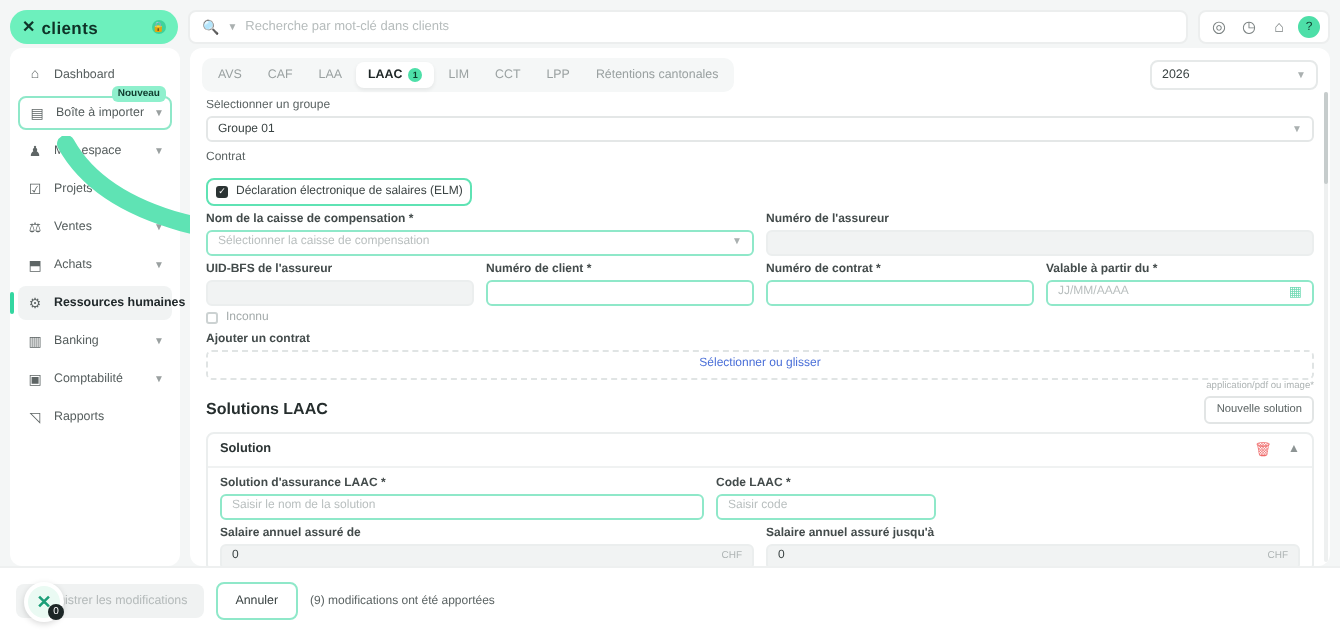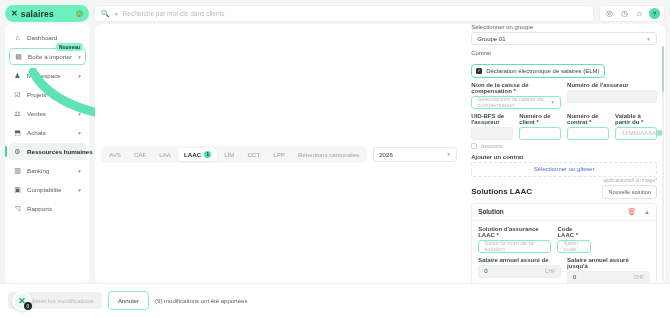--- a/index.html
+++ b/index.html
@@ -52,21 +52,21 @@
   .nav-item.boxed { border: 1px solid #8fe8c9; }
   .nav-ic { width: 9px; height: 9px; flex: 0 0 9px; display: flex; align-items: center; justify-content: center;
             font-size: 7px; color: #5e6565; }
   .nav-lb { font-size: 6.2px; color: #555d5d; white-space: nowrap; }
   .nav-item.active .nav-lb { color: #20282a; font-weight: bold; }
   .nav-cv { margin-left: auto; font-size: 5px; color: #9aa0a0; }
   .badge-new { position: absolute; top: -6px; right: 2px; background: #8ff0cd; color: #0f3b2d;
                font-size: 5px; padding: 1px 3px; border-radius: 3px; font-weight: bold; }
 
   
-  .main { flex: 1 1 auto; background: #fff; border-radius: 6px; display: flex; flex-direction: row;
+  .main { flex: 1 1 auto; background: #fff; border-radius: 6px; display: flex; flex-direction: column;
           min-width: 0; position: relative; overflow: hidden; }
 
   .tabsrow { display: flex; align-items: center; padding: 5px 6px 4px 6px; gap: 6px; }
   .tabs { display: flex; align-items: center; background: #f5f7f7; border-radius: 5px; padding: 2px; gap: 1px; }
   .tab { font-size: 6.2px; color: #9aa1a1; padding: 3px 6px; border-radius: 4px; white-space: nowrap;
          display: flex; align-items: center; gap: 3px; }
   .tab.active { background: #fff; color: #1e2626; font-weight: bold; box-shadow: 0 1px 2px rgba(0,0,0,.07); }
   .tab-badge { width: 7px; height: 7px; border-radius: 50%; background: #4ddfa8;
                display: flex; align-items: center; justify-content: center; font-size: 4.5px; color: #0d3b2b; }
   .yearsel { margin-left: auto; width: 84px; height: 15px; border: 1px solid #e6e9e9; border-radius: 4px;
@@ -143,21 +143,21 @@
                    pointer-events: none; }
 </style>
 </head>
 <body>
 
 <div class="app">
 
   <div class="toprow">
     <div class="logo-pill">
       <span class="logo-mark">✕</span>
-      <span class="logo-text">salaires</span>
+      <span class="logo-text">clients</span>
       <span class="logo-dot">🔒</span>
     </div>
 
     <div class="searchbar">
       <span class="search-ic">🔍</span>
       <span class="caret-sm">▼</span>
       <span class="search-ph">Recherche par mot-clé dans clients</span>
     </div>
 
     <div class="topicons">

